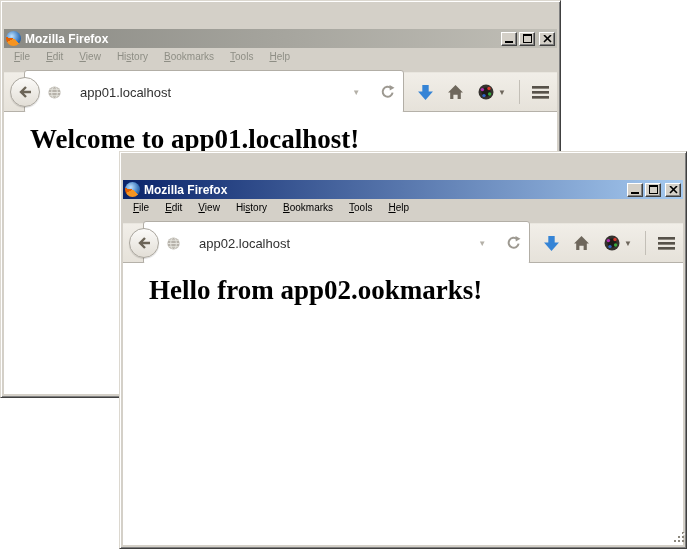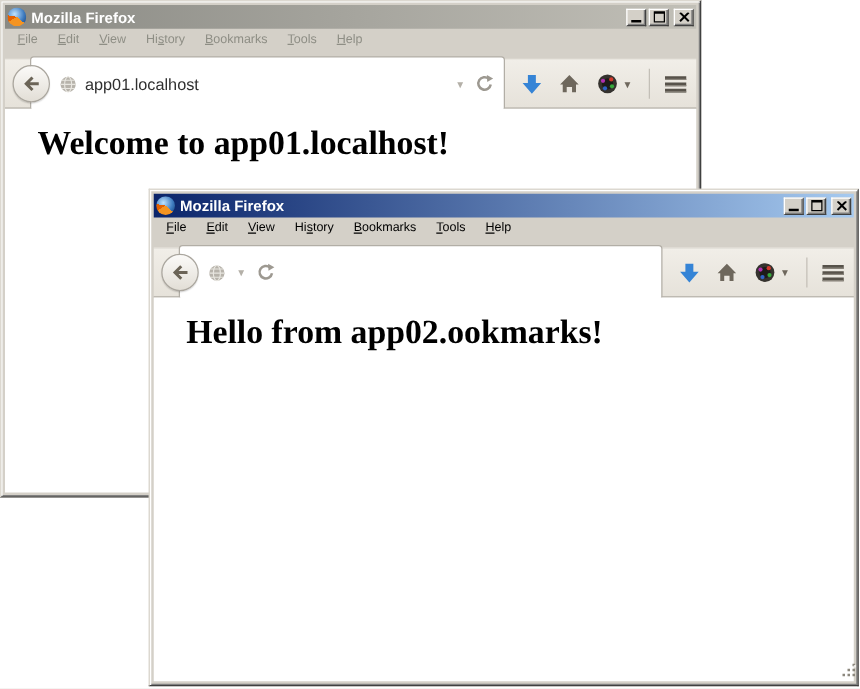--- a/index.html
+++ b/index.html
@@ -8,21 +8,21 @@
 
   .window {
     position:absolute; display:flex; flex-direction:column;
     background:#d4d0c8; padding:3px;
     border:1px solid; border-color:#dcd8d0 #404040 #404040 #dcd8d0;
     box-shadow: inset 1px 1px 0 #ffffff, inset -1px -1px 0 #808080;
   }
   #win1 { left:0px; top:0px; width:561px; height:398px; z-index:1; }
   #win2 { left:119px; top:151px; width:568px; height:398px; z-index:2; }
 
-  .titlebar { height:19px; flex:0 0 19px; display:flex; align-items:center; padding:0 2px; }
+  .titlebar { height:19px; flex:0 0 19px; display:flex; align-items:center; padding:0 2px;margin-top:25px; }
   .titlebar.active   { background:linear-gradient(to right,#0a246a,#a6caf0); }
   .titlebar.inactive { background:linear-gradient(to right,#8a8a84,#c1bfb7); }
   .ff-icon {
     width:15px; height:15px; border-radius:50%; flex:0 0 15px;
     background:
       conic-gradient(from 130deg at 50% 50%, #f59421 0deg 110deg, #e66000 110deg 150deg, rgba(0,0,0,0) 150deg 360deg),
       radial-gradient(circle at 38% 35%, #bfe3ff, #3f7cc0 55%, #16437e 90%);
   }
   .title-text { flex:1; color:#ffffff; font-weight:bold; font-size:12px; padding-left:4px;
                 white-space:nowrap; overflow:hidden; }
@@ -52,21 +52,21 @@
   .back-btn {
     width:30px; height:30px; border-radius:50%;
     background:linear-gradient(#fbfaf8,#e2ded6);
     border:1px solid #aaa69e; box-shadow:0 1px 1px rgba(0,0,0,0.15);
     display:flex; align-items:center; justify-content:center;
     z-index:2; margin-right:-16px; flex:0 0 30px;
   }
   .urlbar {
     flex:1; height:44px; background:#ffffff;
     border:1px solid #b2aea6; border-radius:3px;
-    display:flex; align-items:center; padding:0 7px 0 22px; gap:6px; min-width:0;
+    display:flex; align-items:center; padding:0 7px 0 22px; gap:18px; min-width:0;
   }
   .url-text { flex:1; font-size:13px; color:#303030; white-space:nowrap; overflow:hidden; }
   .urlbar-dropdown { font-size:8px; color:#b4b0a8; padding:2px; }
   .tool-btn { margin-left:13px; display:flex; align-items:center; flex:0 0 auto; }
   .caret { font-size:8px; color:#6e675c; margin-left:3px; }
   .separator { width:1px; height:24px; background:#c3bfb7; margin-left:13px; flex:0 0 1px; }
   .hamburger { margin-left:12px; display:flex; flex-direction:column; gap:2px; }
   .hamburger span { display:block; width:17px; height:3px; background:#57524a; border-bottom:1px solid #8a857c; }
 
   .content { flex:1 1 auto; background:#ffffff; overflow:hidden; position:relative; }
@@ -194,20 +194,21 @@
       <svg width="16" height="16" viewBox="0 0 16 16">
           <path d="M9 3 L4 8 L9 13 M4 8 H14" stroke="#6b6457" stroke-width="2.4" fill="none"></path>
         </svg>
     </div>
     <div class="urlbar">
       <svg width="15" height="15" viewBox="0 0 16 16">
         <circle cx="8" cy="8" r="6.5" fill="#b7b3ab"></circle>
         <ellipse cx="8" cy="8" rx="3" ry="6.5" fill="none" stroke="#e8e6e0" stroke-width="1"></ellipse>
         <path d="M1.5 8 H14.5 M2.5 4.5 H13.5 M2.5 11.5 H13.5" stroke="#e8e6e0" stroke-width="1" fill="none"></path>
       </svg>
+      <span class="url-text">app02.localhost</span>
       <span class="urlbar-dropdown">▼</span>
       <svg width="16" height="16" viewBox="0 0 16 16">
         <path d="M12.6 8.6 A5 5 0 1 1 11 4" stroke="#9d9991" stroke-width="2" fill="none"></path>
         <path d="M9.5 1 L14.5 3.8 L9.8 6.5 Z" fill="#9d9991"></path>
       </svg>
     </div>
     <div class="tool-btn">
       <svg width="17" height="17" viewBox="0 0 16 16">
           <path d="M5 1 h6 v6 h4 l-7 8 -7 -8 h4 z" fill="#3584d6"></path>
         </svg>

